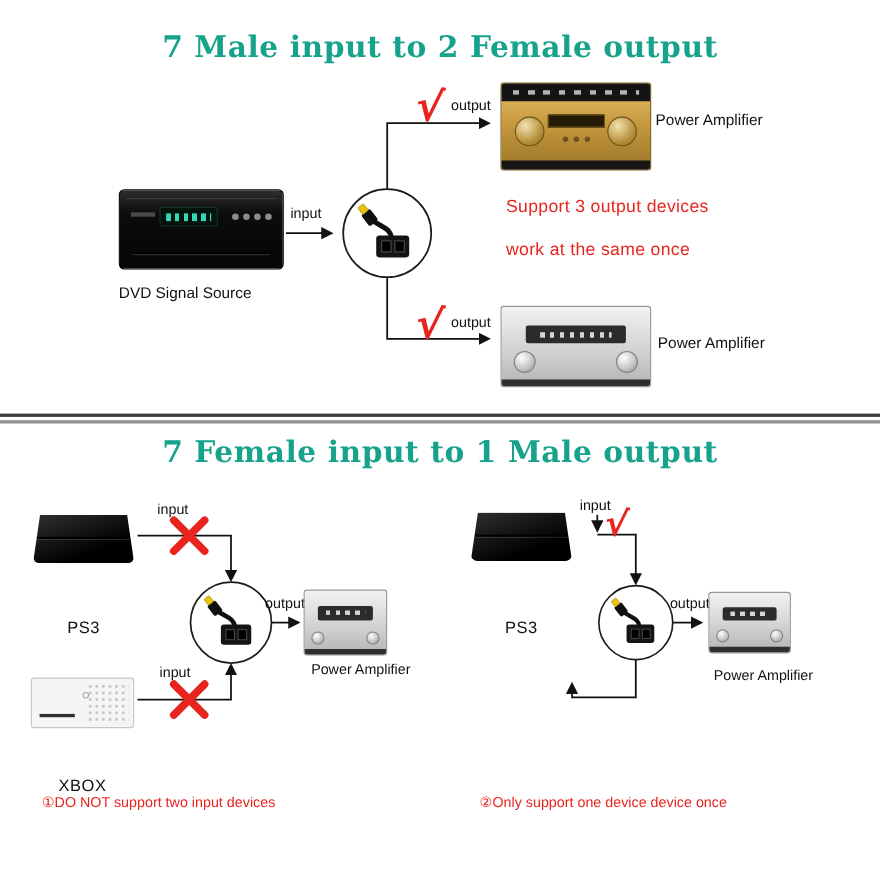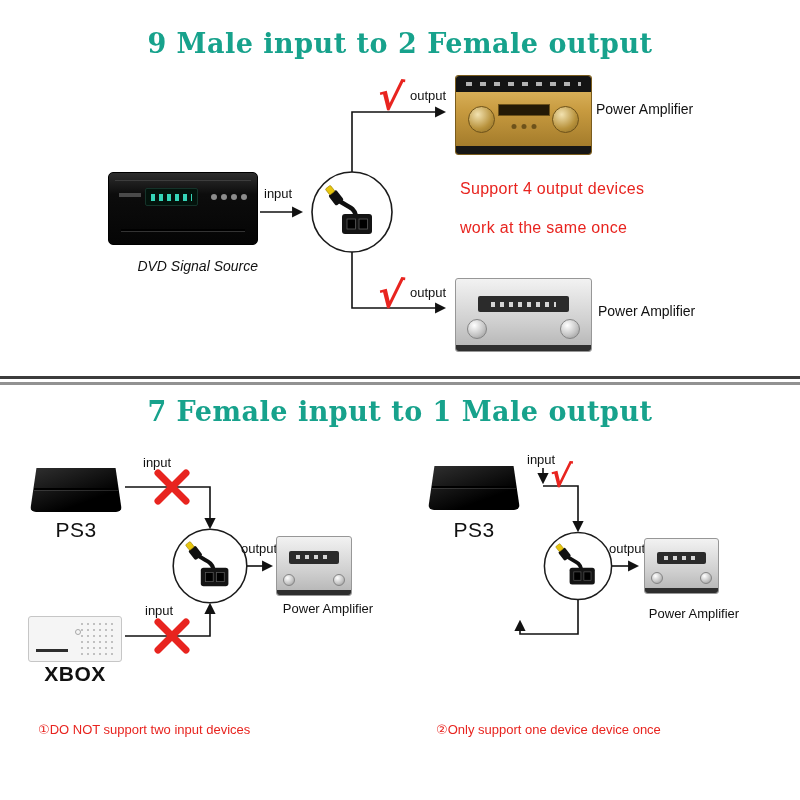--- a/index.html
+++ b/index.html
@@ -2,21 +2,21 @@
 <html style="--teal: #17a28c; --red: #e8241f;"><head>
 <meta charset="utf-8">
 <style>
   :root { --teal:#17a28c; --red:#e8241f; }
   * { margin:0; padding:0; box-sizing:border-box; }
   html,body { width:800px; height:800px; }
   body { background:#fff; font-family:"Liberation Sans","DejaVu Sans",sans-serif; position:relative; overflow:hidden; }
   .title { position:absolute; width:100%; text-align:center; font-family:"DejaVu Serif","Liberation Serif",serif; font-weight:bold; color:var(--teal); font-size:27px; letter-spacing:.5px; }
   .small-label { position:absolute; font-size:13px; color:#111; }
   .dev-label { position:absolute; font-size:14px; color:#111; }
-  .console-label { position:absolute; font-size:21px; color:#111; letter-spacing:.5px; }
+  .console-label { position:absolute; font-size:15px; color:#111; letter-spacing:.5px;margin-top:44px; }
   .red-note { position:absolute; font-size:16px; color:var(--red); letter-spacing:.3px; }
   .caption { position:absolute; font-size:13px; color:var(--red); }
   .check { position:absolute; color:var(--red); font-weight:bold; font-family:"DejaVu Sans",sans-serif; line-height:1; transform:rotate(6deg); }
   svg.overlay { position:absolute; left:0; }
   
   .divider { position:absolute; left:0; top:376px; width:800px; height:9px; border-top:3px solid #3c3c3c; border-bottom:3px solid #929292; background:#fff; }
   
   .dvd { position:absolute; left:108px; top:172px; width:150px; height:73px; background:linear-gradient(#2e2e2e,#0c0c0c 30%,#050505); border:1px solid #000; border-radius:5px; }
   .dvd .edge { position:absolute; top:7px; left:4%; width:92%; height:1px; background:#3d3d3d; }
   .dvd .display { position:absolute; top:15px; left:24%; width:36%; height:18px; background:#03130c; border:1px solid #15332a; border-radius:2px; display:flex; align-items:center; justify-content:center; }
@@ -53,21 +53,21 @@
   .ps3 .groove { position:absolute; top:46%; left:4%; width:92%; height:2px; background:#000; box-shadow:0 1px 0 rgba(255,255,255,.14); }
   .ps3-left { left:30px; top:468px; } .ps3-right { left:428px; top:466px; }
   .xbox { position:absolute; left:28px; top:616px; width:94px; height:46px; background:#f5f5f5; border:1px solid #c6c6c6; border-radius:3px; }
   .xbox .vents { position:absolute; right:4%; top:10%; width:42%; height:78%; background-image:radial-gradient(#c0c0c0 1px,transparent 1.4px); background-size:6px 6px; }
   .xbox .slot { position:absolute; left:8%; bottom:20%; width:34%; height:3px; background:#2e2e2e; }
   .xbox .power { position:absolute; left:50%; top:28%; width:6px; height:6px; border:1px solid #a8a8a8; border-radius:50%; }
 </style>
 </head>
 <body>
 
-<h1 class="title" style="top:28px;">9 Male input to 2 Female output</h1>
+<h1 class="title" style="top:28px;">7 Male input to 2 Female output</h1>
 
 <svg class="overlay" style="top:0;" width="800" height="378">
   <defs>
     <marker id="arrT" viewBox="0 0 10 10" refX="8" refY="5" markerWidth="7" markerHeight="7" orient="auto-start-reverse">
       <path d="M0,0 L10,5 L0,10 z" fill="#111"></path>
     </marker>
   </defs>
   <g stroke="#111" stroke-width="1.6" fill="none">
     <path d="M260,212 L301,212" marker-end="url(#arrT)"></path>
     <path d="M352,172 L352,112 L444,112" marker-end="url(#arrT)"></path>
@@ -95,21 +95,21 @@
       <div class="segs"></div>
     </div>
   <div class="buttons">
       <i></i>
       <i></i>
       <i></i>
       <i></i>
     </div>
   <div class="tray"></div>
 </div>
-<div class="dev-label" style="left:108px; top:258px; width:150px; text-align:right;font-style:italic;">DVD Signal Source</div>
+<div class="dev-label" style="left:108px; top:258px; width:150px; text-align:left;">DVD Signal Source</div>
 
 <span class="small-label" style="left:264px; top:186px;">input</span>
 
 <span class="check" style="left:378px; top:78px; font-size:38px;">√</span>
 <span class="small-label" style="left:410px; top:88px;">output</span>
 
 <div class="amp-gold">
   <div class="strip">
       <div class="marks"></div>
     </div>
@@ -118,21 +118,21 @@
   <div class="cdisp"></div>
   <div class="cbtns">
       <i></i>
       <i></i>
       <i></i>
     </div>
   <div class="base"></div>
 </div>
 <span class="dev-label" style="left:596px; top:101px;">Power Amplifier</span>
 
-<span class="red-note" style="left:460px; top:180px;">Support 4 output devices</span>
+<span class="red-note" style="left:460px; top:180px;">Support 3 output devices</span>
 <span class="red-note" style="left:460px; top:219px;">work at the same once</span>
 
 <span class="check" style="left:378px; top:276px; font-size:38px;">√</span>
 <span class="small-label" style="left:410px; top:285px;">output</span>
 
 <div class="amp-silver amp-lg">
   <div class="strip">
       <div class="marks"></div>
     </div>
   <div class="knob l"></div>
@@ -216,21 +216,21 @@
   <div class="knob r"></div>
   <div class="base"></div>
 </div>
 <span class="small-label" style="left:278px; top:601px; width:100px; text-align:center;">Power Amplifier</span>
 
 <div class="xbox">
   <div class="vents"></div>
   <div class="slot"></div>
   <div class="power"></div>
 </div>
-<div class="console-label" style="left:28px; top:662px; width:94px; text-align:center;font-weight:bold;">XBOX</div>
+<div class="console-label" style="left:28px; top:662px; width:94px; text-align:center;">XBOX</div>
 
 <span class="caption" style="left:38px; top:722px;">①DO NOT support two input devices</span>
 
 <div class="ps3 ps3-right">
     <div class="groove"></div>
   </div>
 <div class="console-label" style="left:428px; top:518px; width:92px; text-align:center;">PS3</div>
 
 <span class="small-label" style="left:527px; top:452px;">input</span>
 <span class="check" style="left:550px; top:460px; font-size:32px;">√</span>

